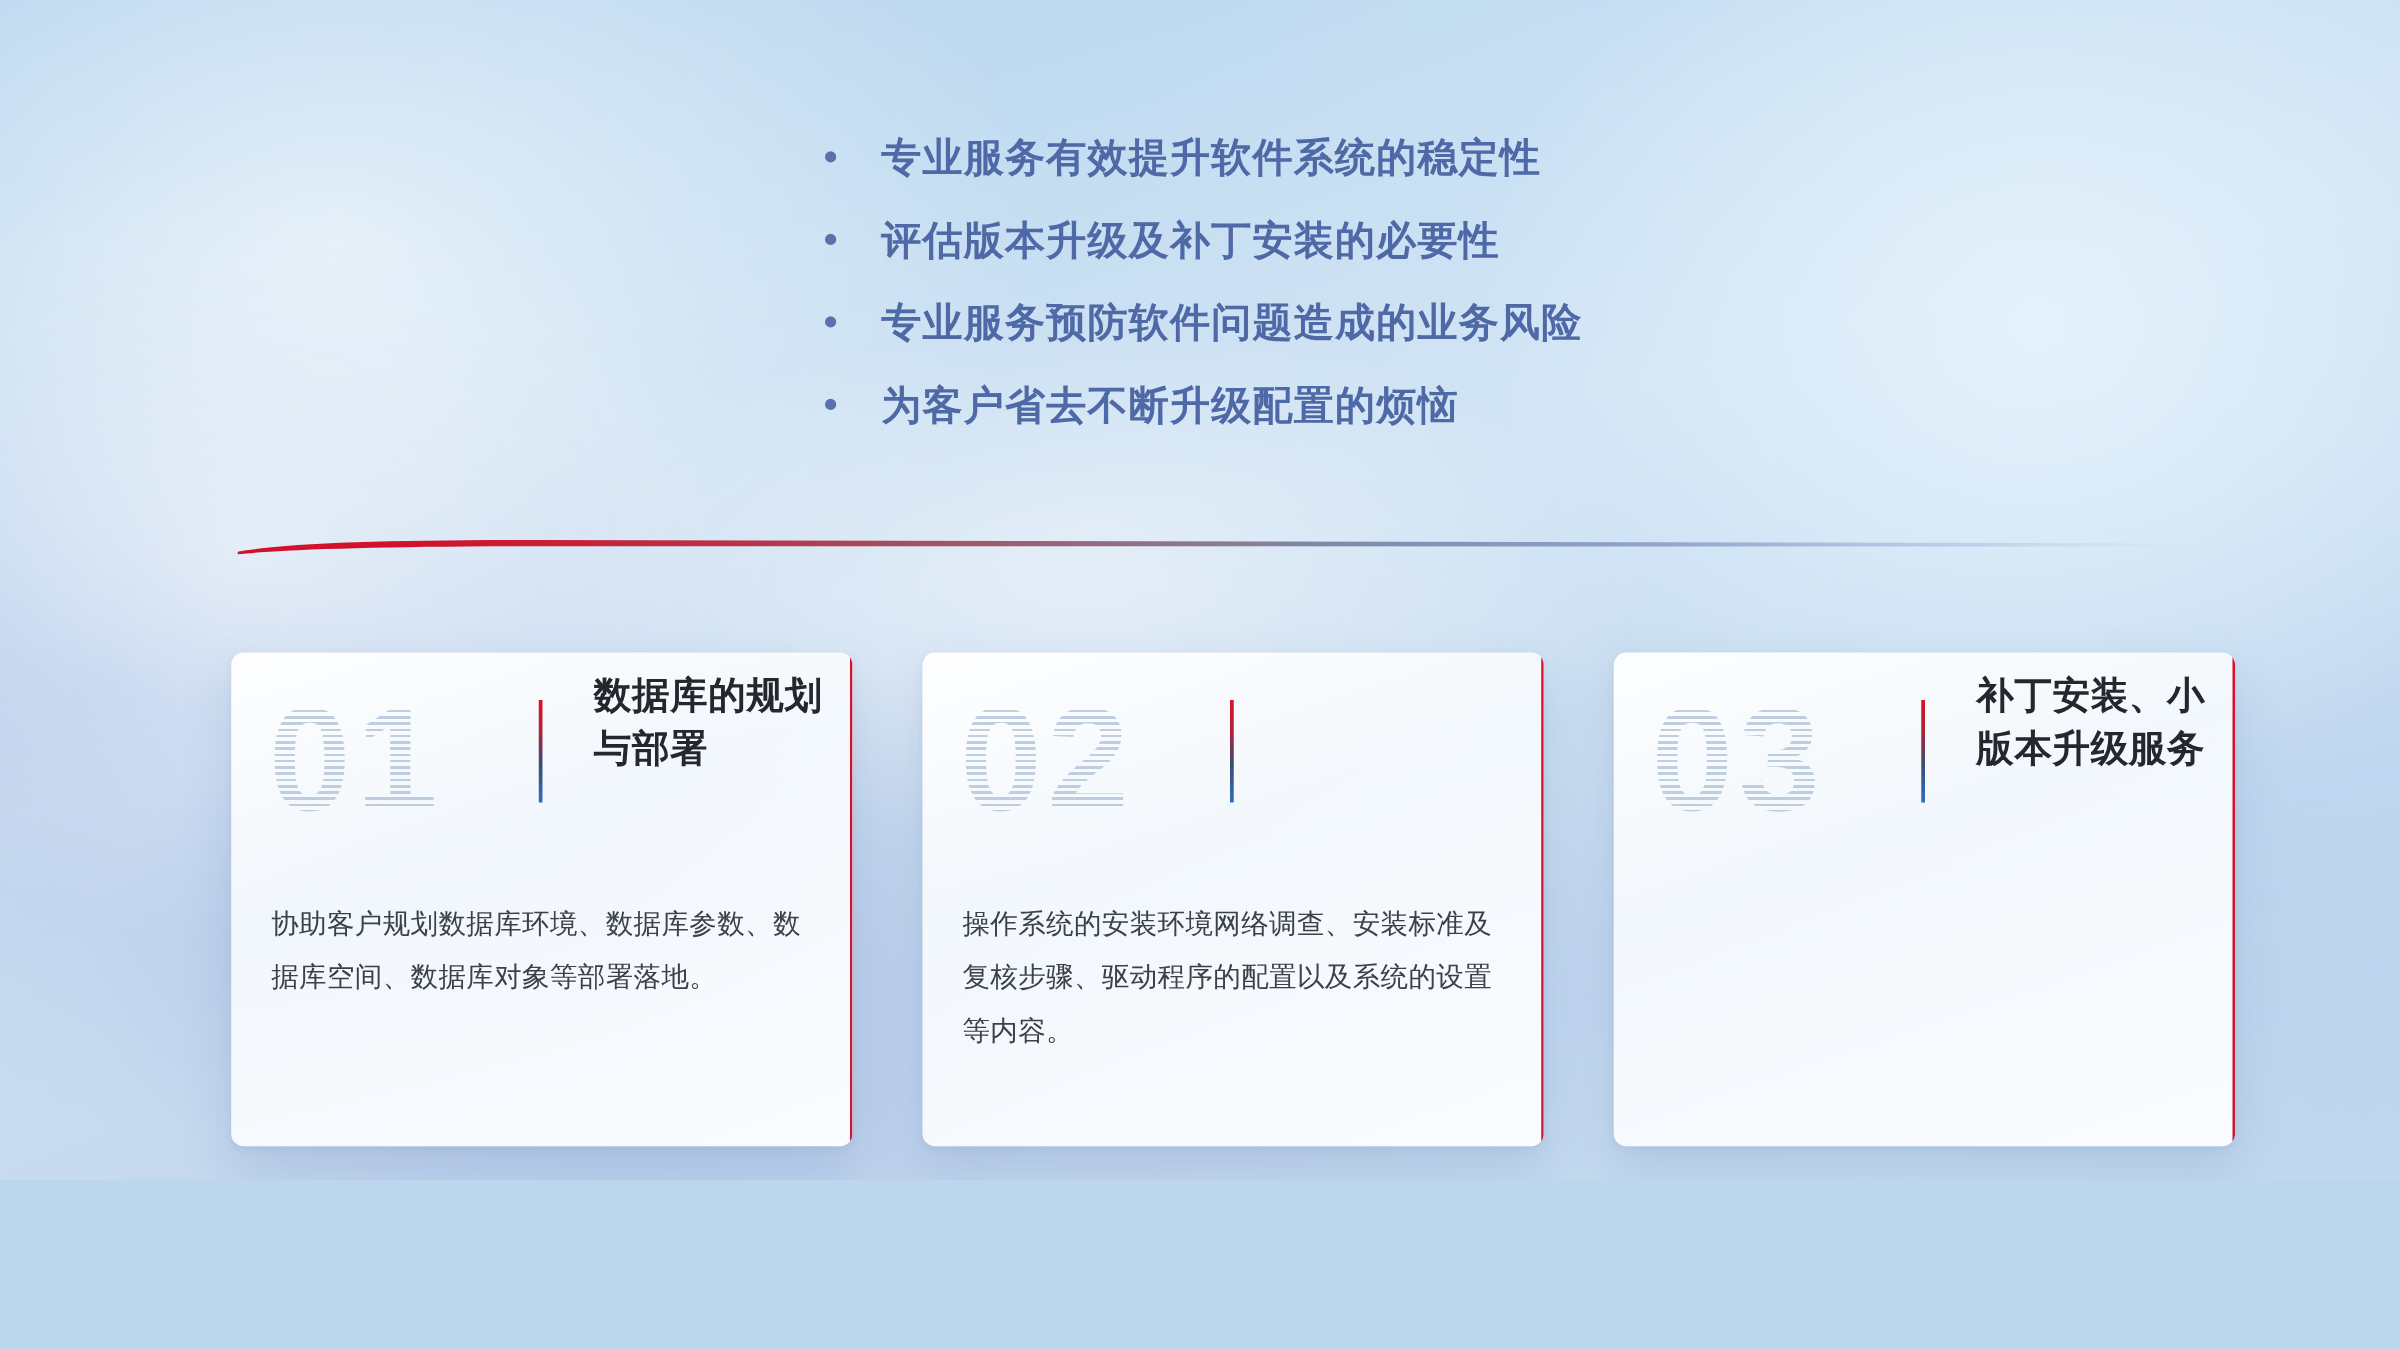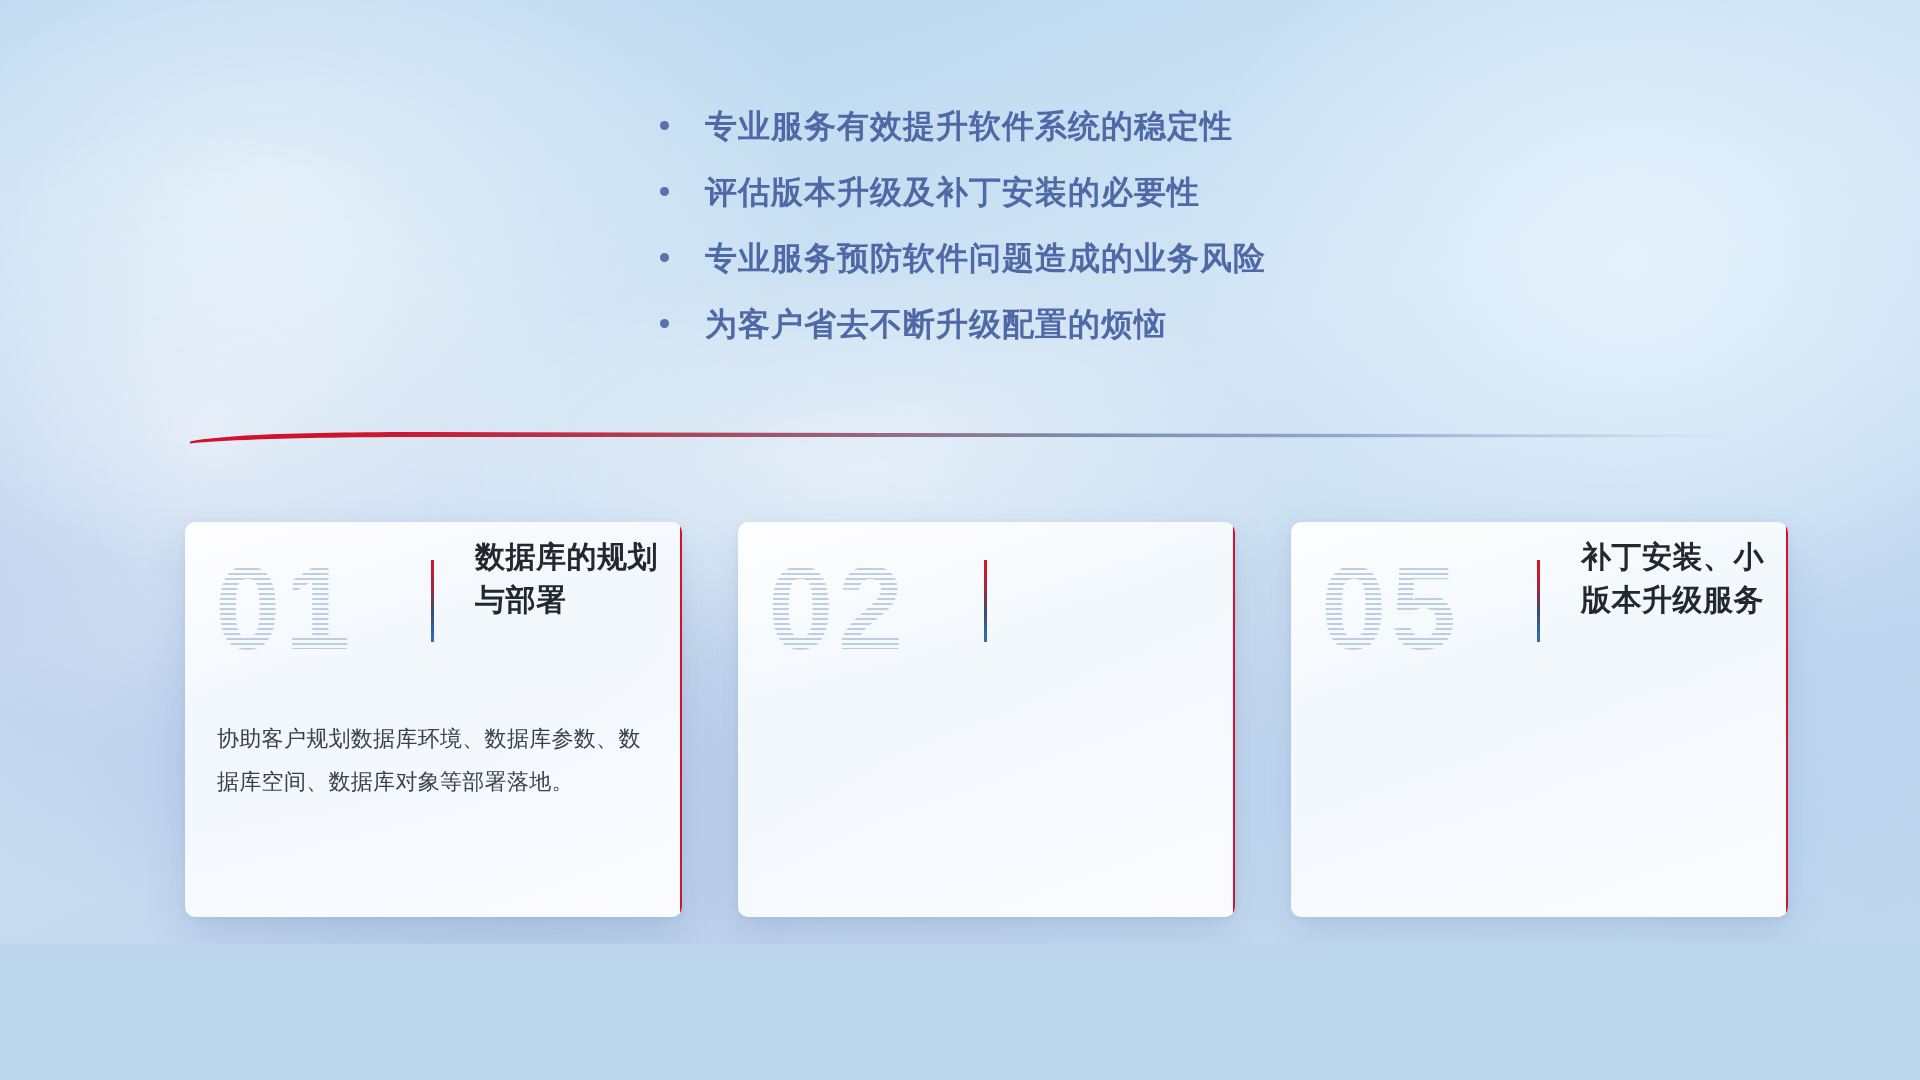--- a/index.html
+++ b/index.html
@@ -248,24 +248,25 @@
         <div class="card-title">数据库的规划与部署</div>
       </div>
       <div class="card-body">协助客户规划数据库环境、数据库参数、数据库空间、数据库对象等部署落地。</div>
     </div>
 
     <div class="card">
       <div class="card-head">
         <div class="watermark">02</div>
         <div class="tick"></div>
       </div>
+      <div class="card-body">操作系统的安装环境网络调查、安装标准及复核步骤、驱动程序的配置以及系统的设置等内容。</div>
     </div>
 
     <div class="card">
       <div class="card-head">
-        <div class="watermark">05</div>
+        <div class="watermark">03</div>
         <div class="tick"></div>
         <div class="card-title">补丁安装、小版本升级服务</div>
       </div>
     </div>
 
   </div>
 </div>
 
 </body></html>

